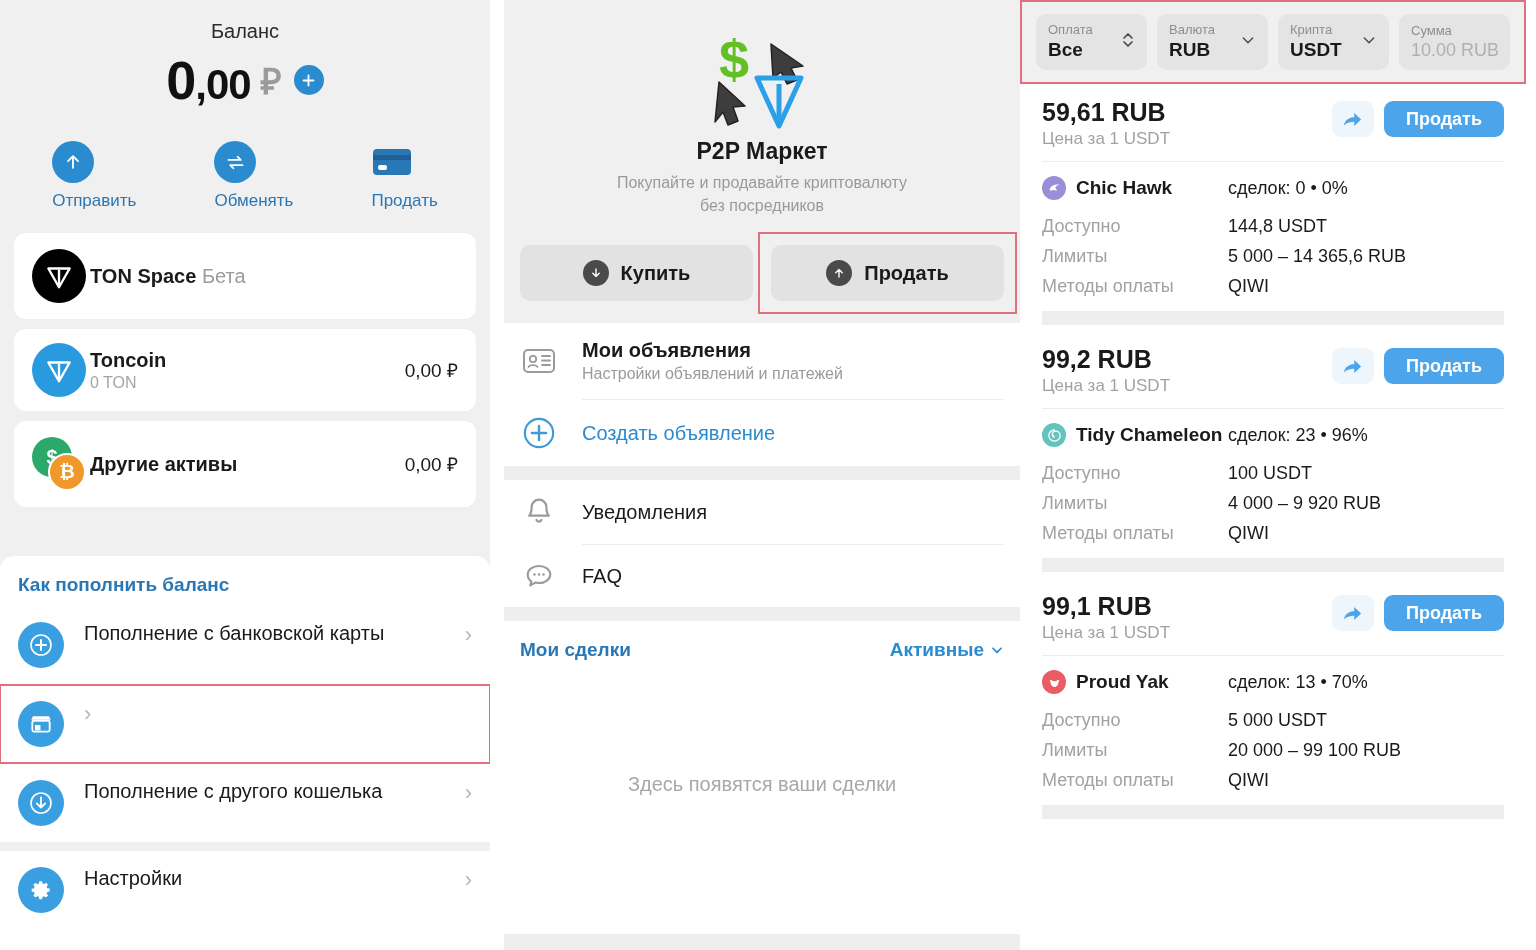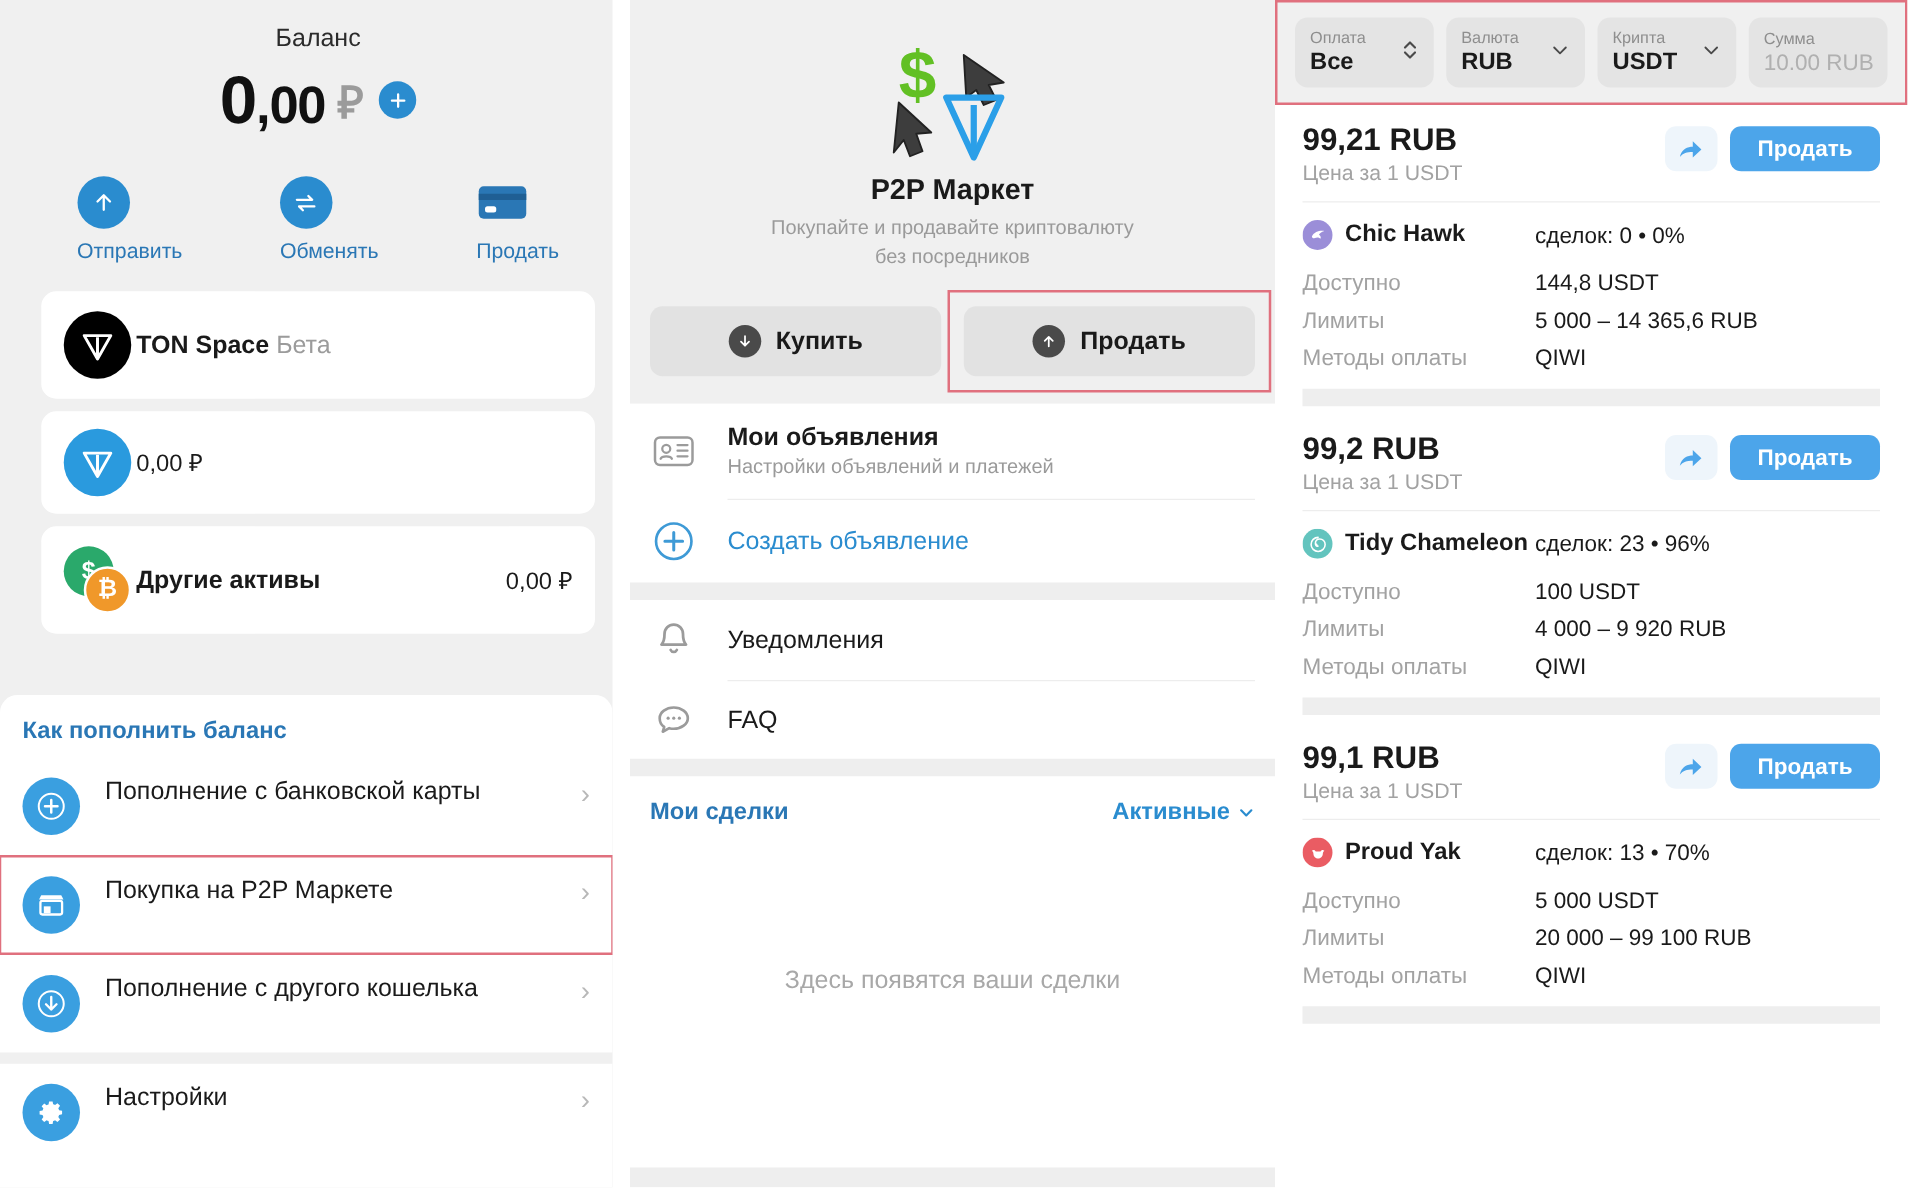--- a/index.html
+++ b/index.html
@@ -10,21 +10,20 @@
     overflow: hidden;
   }
   .screen { position: relative; width: 1536px; height: 950px; display: flex; }
 
   
   .panel-wallet {
     width: 490px; height: 950px;
     background: #f0f0f0;
     position: relative;
     overflow: hidden;
-    padding-left: 19px;
   }
   .balance-block { padding-top: 20px; text-align: center; }
   .balance-label { font-size: 20px; color: #2b2b2b; }
   .balance-row {
     display: flex; align-items: center; justify-content: center;
     gap: 10px; margin-top: 6px;
   }
   .balance-amount { font-size: 54px; font-weight: bold; color: #111; letter-spacing: -1px; }
   .balance-cents { font-size: 42px; }
   .ruble-sign { font-size: 36px; color: #9b9b9b; font-weight: bold; }
@@ -261,20 +260,24 @@
     </div>
 
     <div class="card">
       <div class="asset-row tall">
         <div class="coin blue">
           <svg width="30" height="30" viewBox="0 0 24 24">
               <path d="M3.5 6h17L12 21z" fill="none" stroke="#fff" stroke-width="1.9" stroke-linejoin="round"></path>
               <path d="M12 7v13" stroke="#fff" stroke-width="1.9"></path>
             </svg>
         </div>
+        <div class="asset-texts">
+          <div class="asset-title">Toncoin</div>
+          <div class="asset-sub">0 TON</div>
+        </div>
         <div class="asset-value">0,00 ₽</div>
       </div>
     </div>
 
     <div class="card">
       <div class="asset-row">
         <div class="dual-coin">
           <div class="c1">$</div>
           <div class="c2">₿</div>
         </div>
@@ -301,21 +304,20 @@
       <div class="divider-in"></div>
 
       <div class="howto-item hl-box">
         <div class="howto-icon">
           <svg width="26" height="26" viewBox="0 0 24 24">
             <path d="M3 8l1.6-3.2h14.8L21 8z" fill="#fff"></path>
             <rect x="4" y="9" width="16" height="10" rx="1.4" fill="none" stroke="#fff" stroke-width="1.7"></rect>
             <rect x="6.5" y="13" width="5" height="5" fill="#fff"></rect>
           </svg>
         </div>
-        <div class="howto-label">Покупка на P2P Маркете</div>
         <div class="chev">›</div>
       </div>
       <div class="divider-in"></div>
 
       <div class="howto-item">
         <div class="howto-icon">
           <svg width="24" height="24" viewBox="0 0 24 24">
               <circle cx="12" cy="12" r="10" fill="none" stroke="#fff" stroke-width="1.6"></circle>
               <path d="M12 6.5v10M7.8 12.4L12 16.6l4.2-4.2" stroke="#fff" stroke-width="1.9" fill="none" stroke-linecap="round" stroke-linejoin="round"></path>
             </svg>
@@ -493,21 +495,21 @@
         <div class="chip-texts">
           <div class="chip-label">Сумма</div>
           <div class="chip-value muted">10.00 RUB</div>
         </div>
       </div>
     </div>
 
     <div class="offer">
       <div class="offer-top">
         <div class="offer-price-col">
-          <div class="offer-price">99,21 RUB</div>
+          <div class="offer-price">59,61 RUB</div>
           <div class="offer-price-sub">Цена за 1 USDT</div>
         </div>
         <div class="offer-actions">
           <button class="share-btn">
             <svg width="21" height="19" viewBox="0 0 24 22">
                 <path d="M2 18c1.5-7.5 7.5-9.5 12-9.5V3.5L22 11l-8 7.5V13.5c-5.5 0-9 1.2-12 4.5z" fill="#4ca5ea"></path>
               </svg>
           </button>
           <button class="sell-btn">Продать</button>
         </div>

